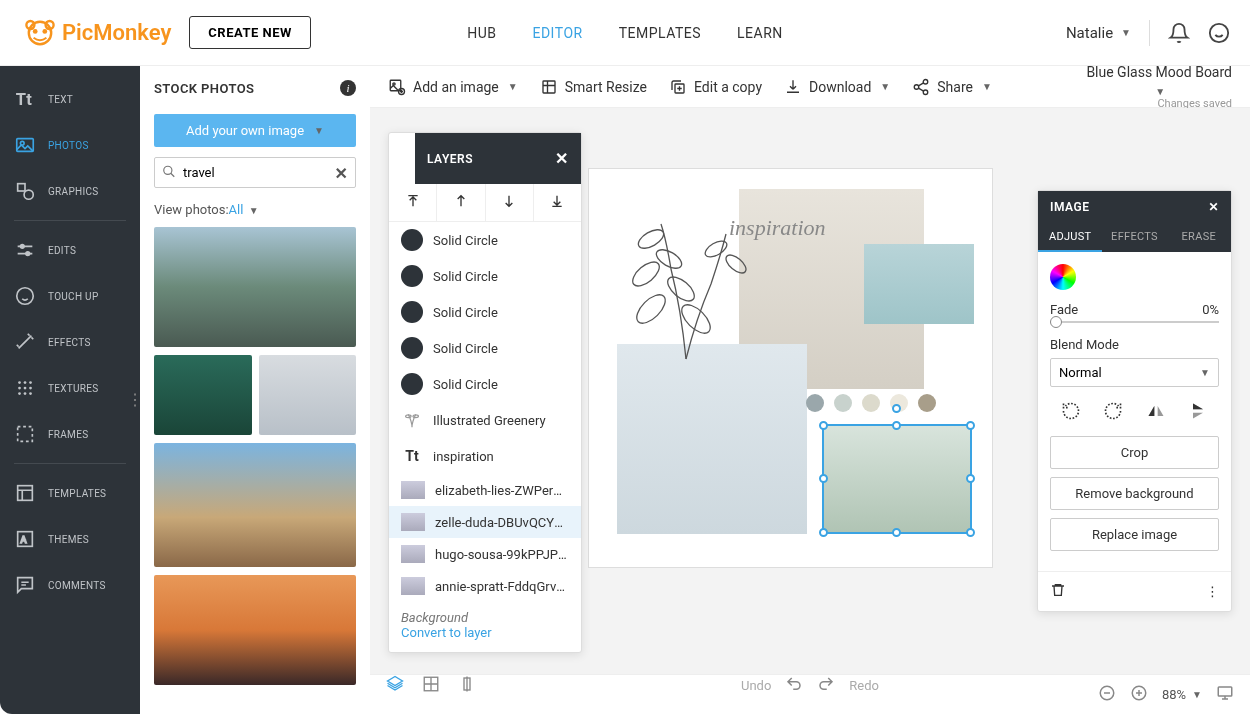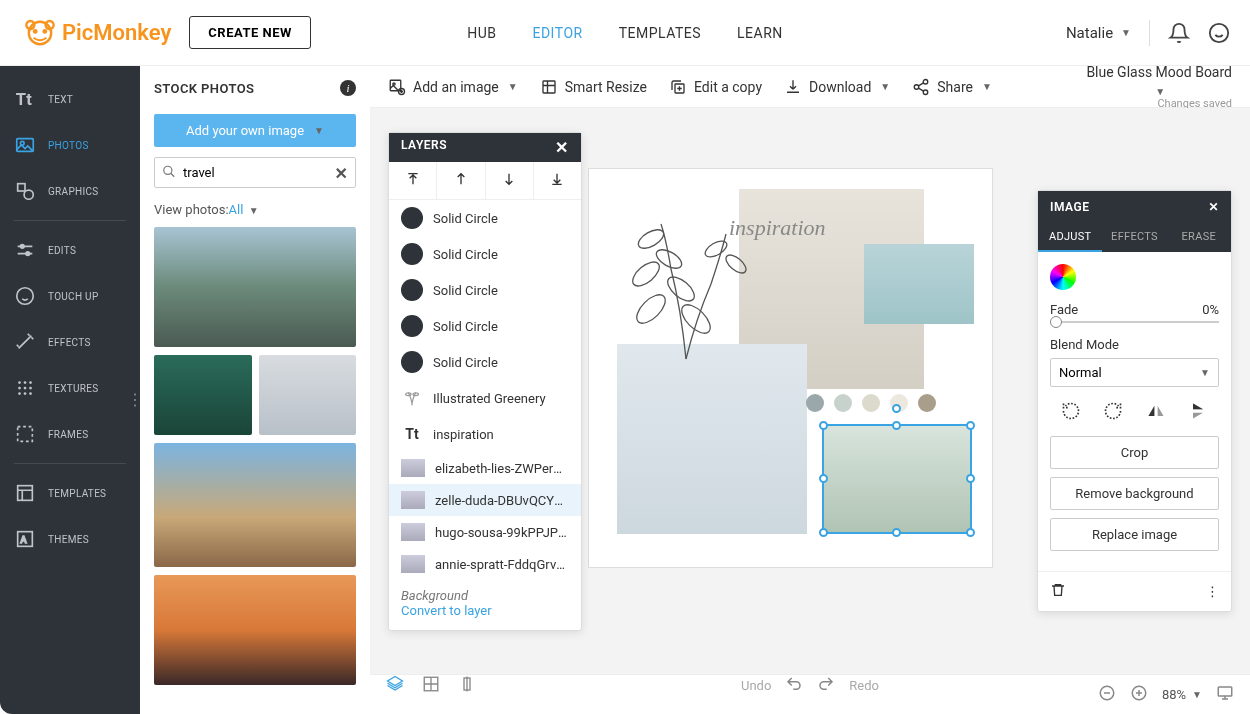--- a/index.html
+++ b/index.html
@@ -62,21 +62,21 @@
 .canvas .img3 { position: absolute; left: 28px; top: 175px; width: 190px; height: 190px; background: linear-gradient(#e0e8ed,#cdd8de); }
 .canvas .script { position: absolute; left: 140px; top: 46px; font-family: cursive; font-style: italic; font-size: 22px; color: #888; }
 .canvas .leaf { position: absolute; left: 22px; top: 40px; width: 150px; height: 160px; }
 .canvas .dots { position: absolute; right: 56px; top: 225px; display: flex; gap: 10px; }
 .canvas .dots span { width: 18px; height: 18px; border-radius: 50%; display: block; }
 .canvas .sel { position: absolute; right: 20px; top: 255px; width: 150px; height: 110px; border: 2px solid #3aa3e3; background: linear-gradient(#d8e4dc,#b0c4b4); }
 .canvas .handle { position: absolute; width: 9px; height: 9px; background: #fff; border: 2px solid #3aa3e3; border-radius: 50%; }
 
 
 .layers-panel { position: absolute; left: 388px; top: 132px; width: 194px; background: #fff; border: 1px solid #ddd; border-radius: 3px; box-shadow: 0 2px 10px rgba(0,0,0,.1); z-index: 10; }
-.layers-head { background: #2d3339; color: #fff; padding: 5px 12px; display: flex; justify-content: space-between; font-size: 12px; font-weight: 600; letter-spacing: .5px; }
+.layers-head { background: #2d3339; color: #fff; padding: 16px 12px; display: flex; align-items: center; justify-content: space-between; font-size: 12px; font-weight: 600; letter-spacing: .5px; margin-left: 26px; }
 .layers-head .x { cursor: pointer; font-size: 16px; }
 .layer-ctrls { display: flex; border-bottom: 1px solid #eee; }
 .layer-ctrls button { flex: 1; border: none; background: #fff; padding: 9px 0; cursor: pointer; color: #333; border-right: 1px solid #eee; }
 .layer-ctrls button:last-child { border-right: none; }
 .layer-list { max-height: 410px; overflow-y: auto; }
 .layer-item { display: flex; align-items: center; gap: 10px; padding: 7px 12px; font-size: 13px; color: #333; cursor: pointer; }
 .layer-item.sel { background: #e8f3fb; justify-content: center; }
 .layer-item .licon { width: 22px; height: 22px; border-radius: 50%; background: #2d3339; flex-shrink: 0; }
 .layer-item .lthumb { width: 24px; height: 18px; background: #ddd; flex-shrink: 0; }
 .layer-item .ltext { white-space: nowrap; overflow: hidden; text-overflow: ellipsis; }
@@ -279,20 +279,27 @@
         <path d="M4 9h16M9 9v11"></path>
       </svg>
       <span>TEMPLATES</span>
     </div>
   <div class="rail-item">
       <svg viewBox="0 0 24 24" fill="none" stroke="currentColor" stroke-width="1.8">
         <rect x="4" y="4" width="16" height="16"></rect>
         <text x="7" y="16" font-size="10" fill="currentColor">A</text>
       </svg>
       <span>THEMES</span>
+    </div>
+  <div class="rail-item">
+      <svg viewBox="0 0 24 24" fill="none" stroke="currentColor" stroke-width="1.8">
+        <path d="M4 4h16v12H8l-4 4V4z"></path>
+        <path d="M8 9h8M8 12h5"></path>
+      </svg>
+      <span>COMMENTS</span>
     </div>
 </div>
 
 <div class="more-dots">⋮</div>
 
 <div class="photos-panel">
   <div class="panel-header">
     <h3>STOCK PHOTOS</h3>
     <div class="info-circle">i</div>
   </div>

